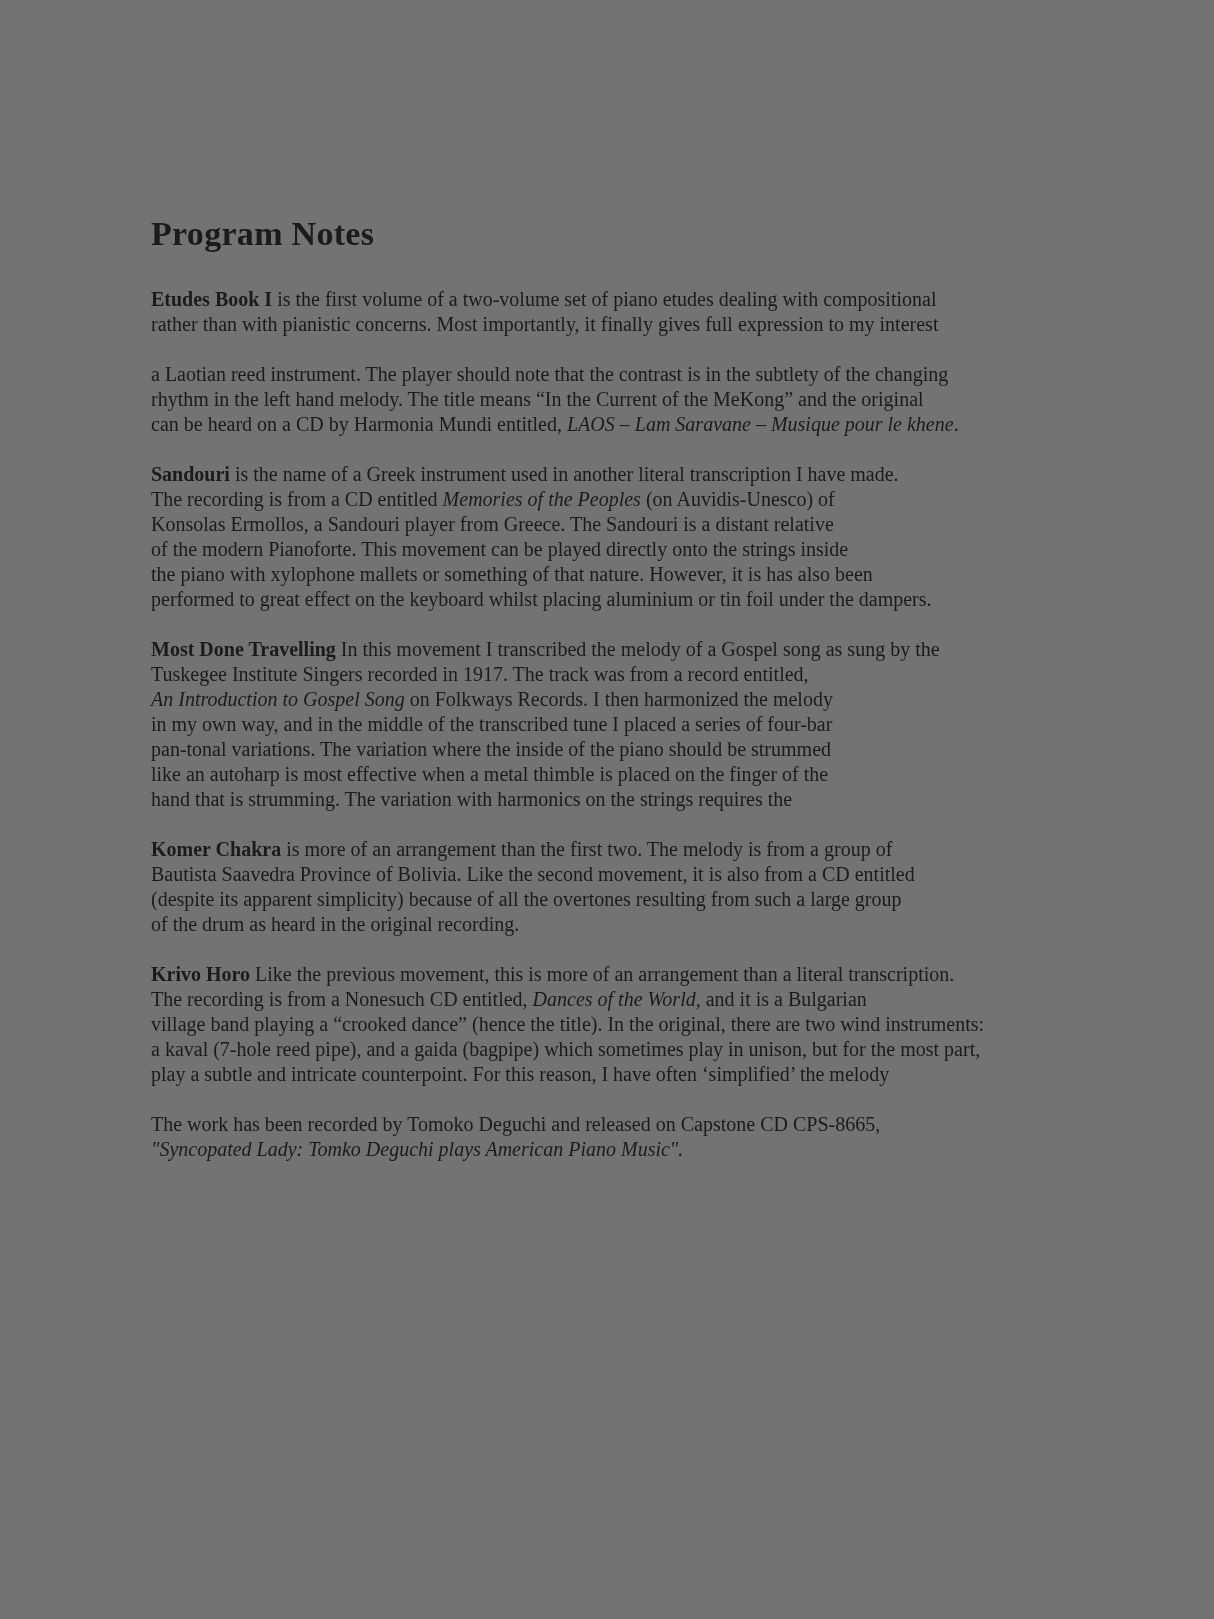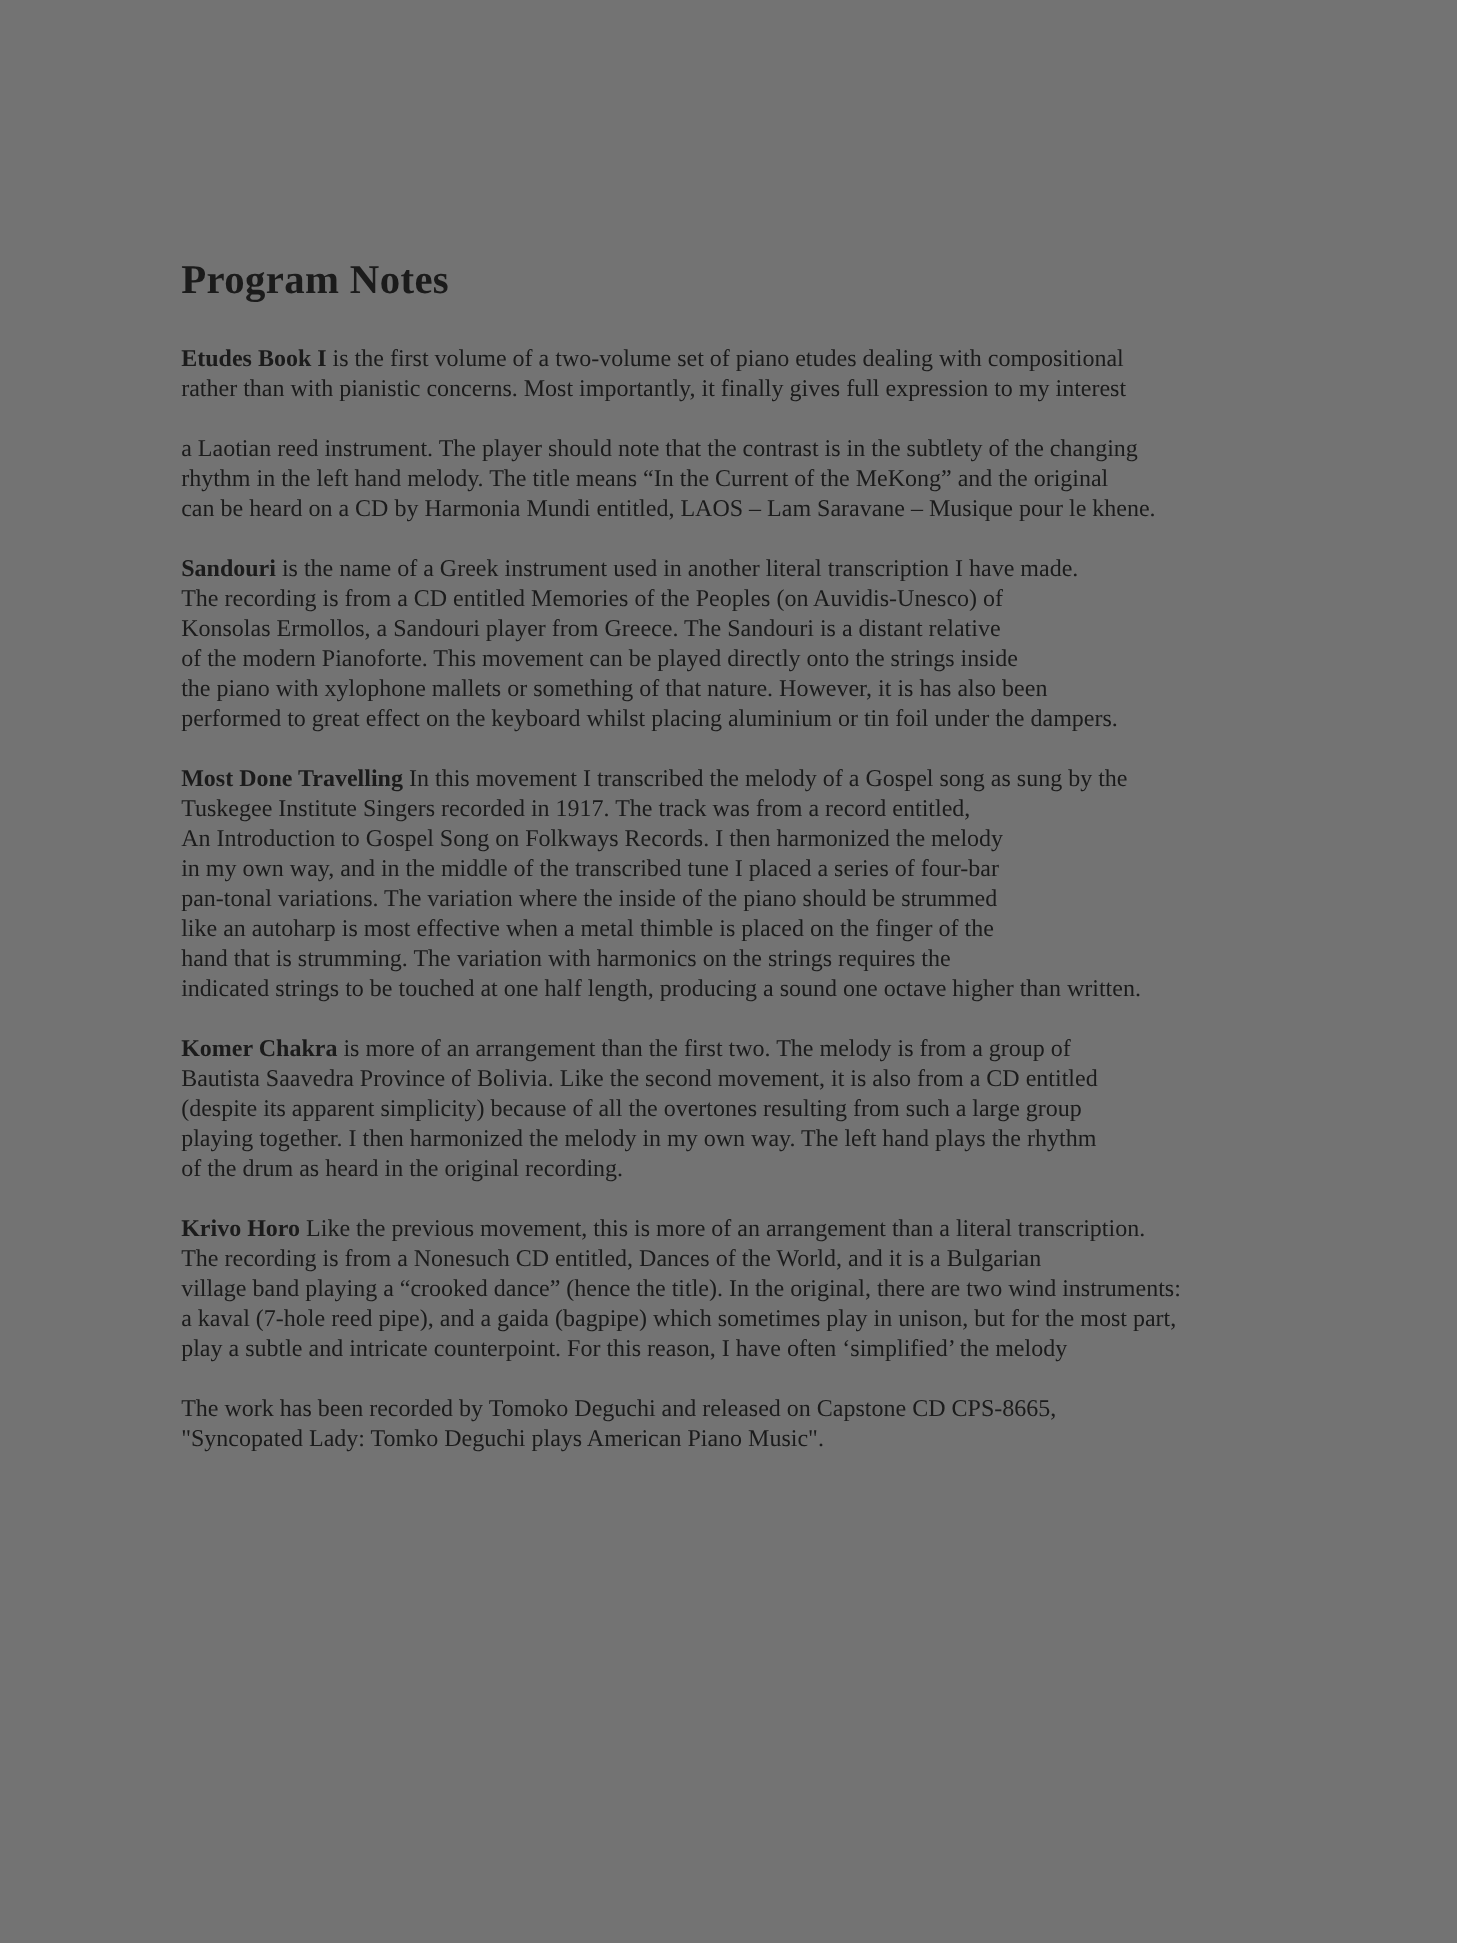--- a/index.html
+++ b/index.html
@@ -37,21 +37,21 @@
   .para {
     font-size: 20px;
     line-height: 25px;
     margin: 0 0 25px 0;
   }
   .line {
     display: block;
     white-space: pre;
   }
   .b { font-weight: bold; }
-  .i { }
+  .i { font-style: italic; }
 </style>
 </head>
 <body>
 
 <div class="page">
   <div class="content">
     <h1 class="doc-title">Program Notes</h1>
     <div id="doc-body">
         <p class="para">
           <span class="line"><span class="b ">Etudes Book I</span><span class=""> is the first volume of a two-volume set of piano etudes dealing with compositional</span></span>
@@ -71,27 +71,25 @@
           <span class="line"><span class="">performed to great effect on the keyboard whilst placing aluminium or tin foil under the dampers.</span></span>
         </p>
         <p class="para">
           <span class="line"><span class="b ">Most Done Travelling</span><span class=""> In this movement I transcribed the melody of a Gospel song as sung by the</span></span>
           <span class="line"><span class="">Tuskegee Institute Singers recorded in 1917. The track was from a record entitled,</span></span>
           <span class="line"><span class="i">An Introduction to Gospel Song</span><span class=""> on Folkways Records. I then harmonized the melody</span></span>
           <span class="line"><span class="">in my own way, and in the middle of the transcribed tune I placed a series of four-bar</span></span>
           <span class="line"><span class="">pan-tonal variations. The variation where the inside of the piano should be strummed</span></span>
           <span class="line"><span class="">like an autoharp is most effective when a metal thimble is placed on the finger of the</span></span>
           <span class="line"><span class="">hand that is strumming. The variation with harmonics on the strings requires the</span></span>
-          <span class="line"><span class="">indicated strings to be touched at one half length, producing a sound one octave higher than written.</span></span>
         </p>
         <p class="para">
           <span class="line"><span class="b ">Komer Chakra</span><span class=""> is more of an arrangement than the first two. The melody is from a group of</span></span>
           <span class="line"><span class="">Bautista Saavedra Province of Bolivia. Like the second movement, it is also from a CD entitled</span></span>
           <span class="line"><span class="">(despite its apparent simplicity) because of all the overtones resulting from such a large group</span></span>
-          <span class="line"><span class="">playing together. I then harmonized the melody in my own way. The left hand plays the rhythm</span></span>
           <span class="line"><span class="">of the drum as heard in the original recording.</span></span>
         </p>
         <p class="para">
           <span class="line"><span class="b ">Krivo Horo</span><span class=""> Like the previous movement, this is more of an arrangement than a literal transcription.</span></span>
           <span class="line"><span class="">The recording is from a Nonesuch CD entitled, </span><span class="i">Dances of the World,</span><span class=""> and it is a Bulgarian</span></span>
           <span class="line"><span class="">village band playing a “crooked dance” (hence the title). In the original, there are two wind instruments:</span></span>
           <span class="line"><span class="">a kaval (7-hole reed pipe), and a gaida (bagpipe) which sometimes play in unison, but for the most part,</span></span>
           <span class="line"><span class="">play a subtle and intricate counterpoint. For this reason, I have often ‘simplified’ the melody</span></span>
         </p>
         <p class="para">

